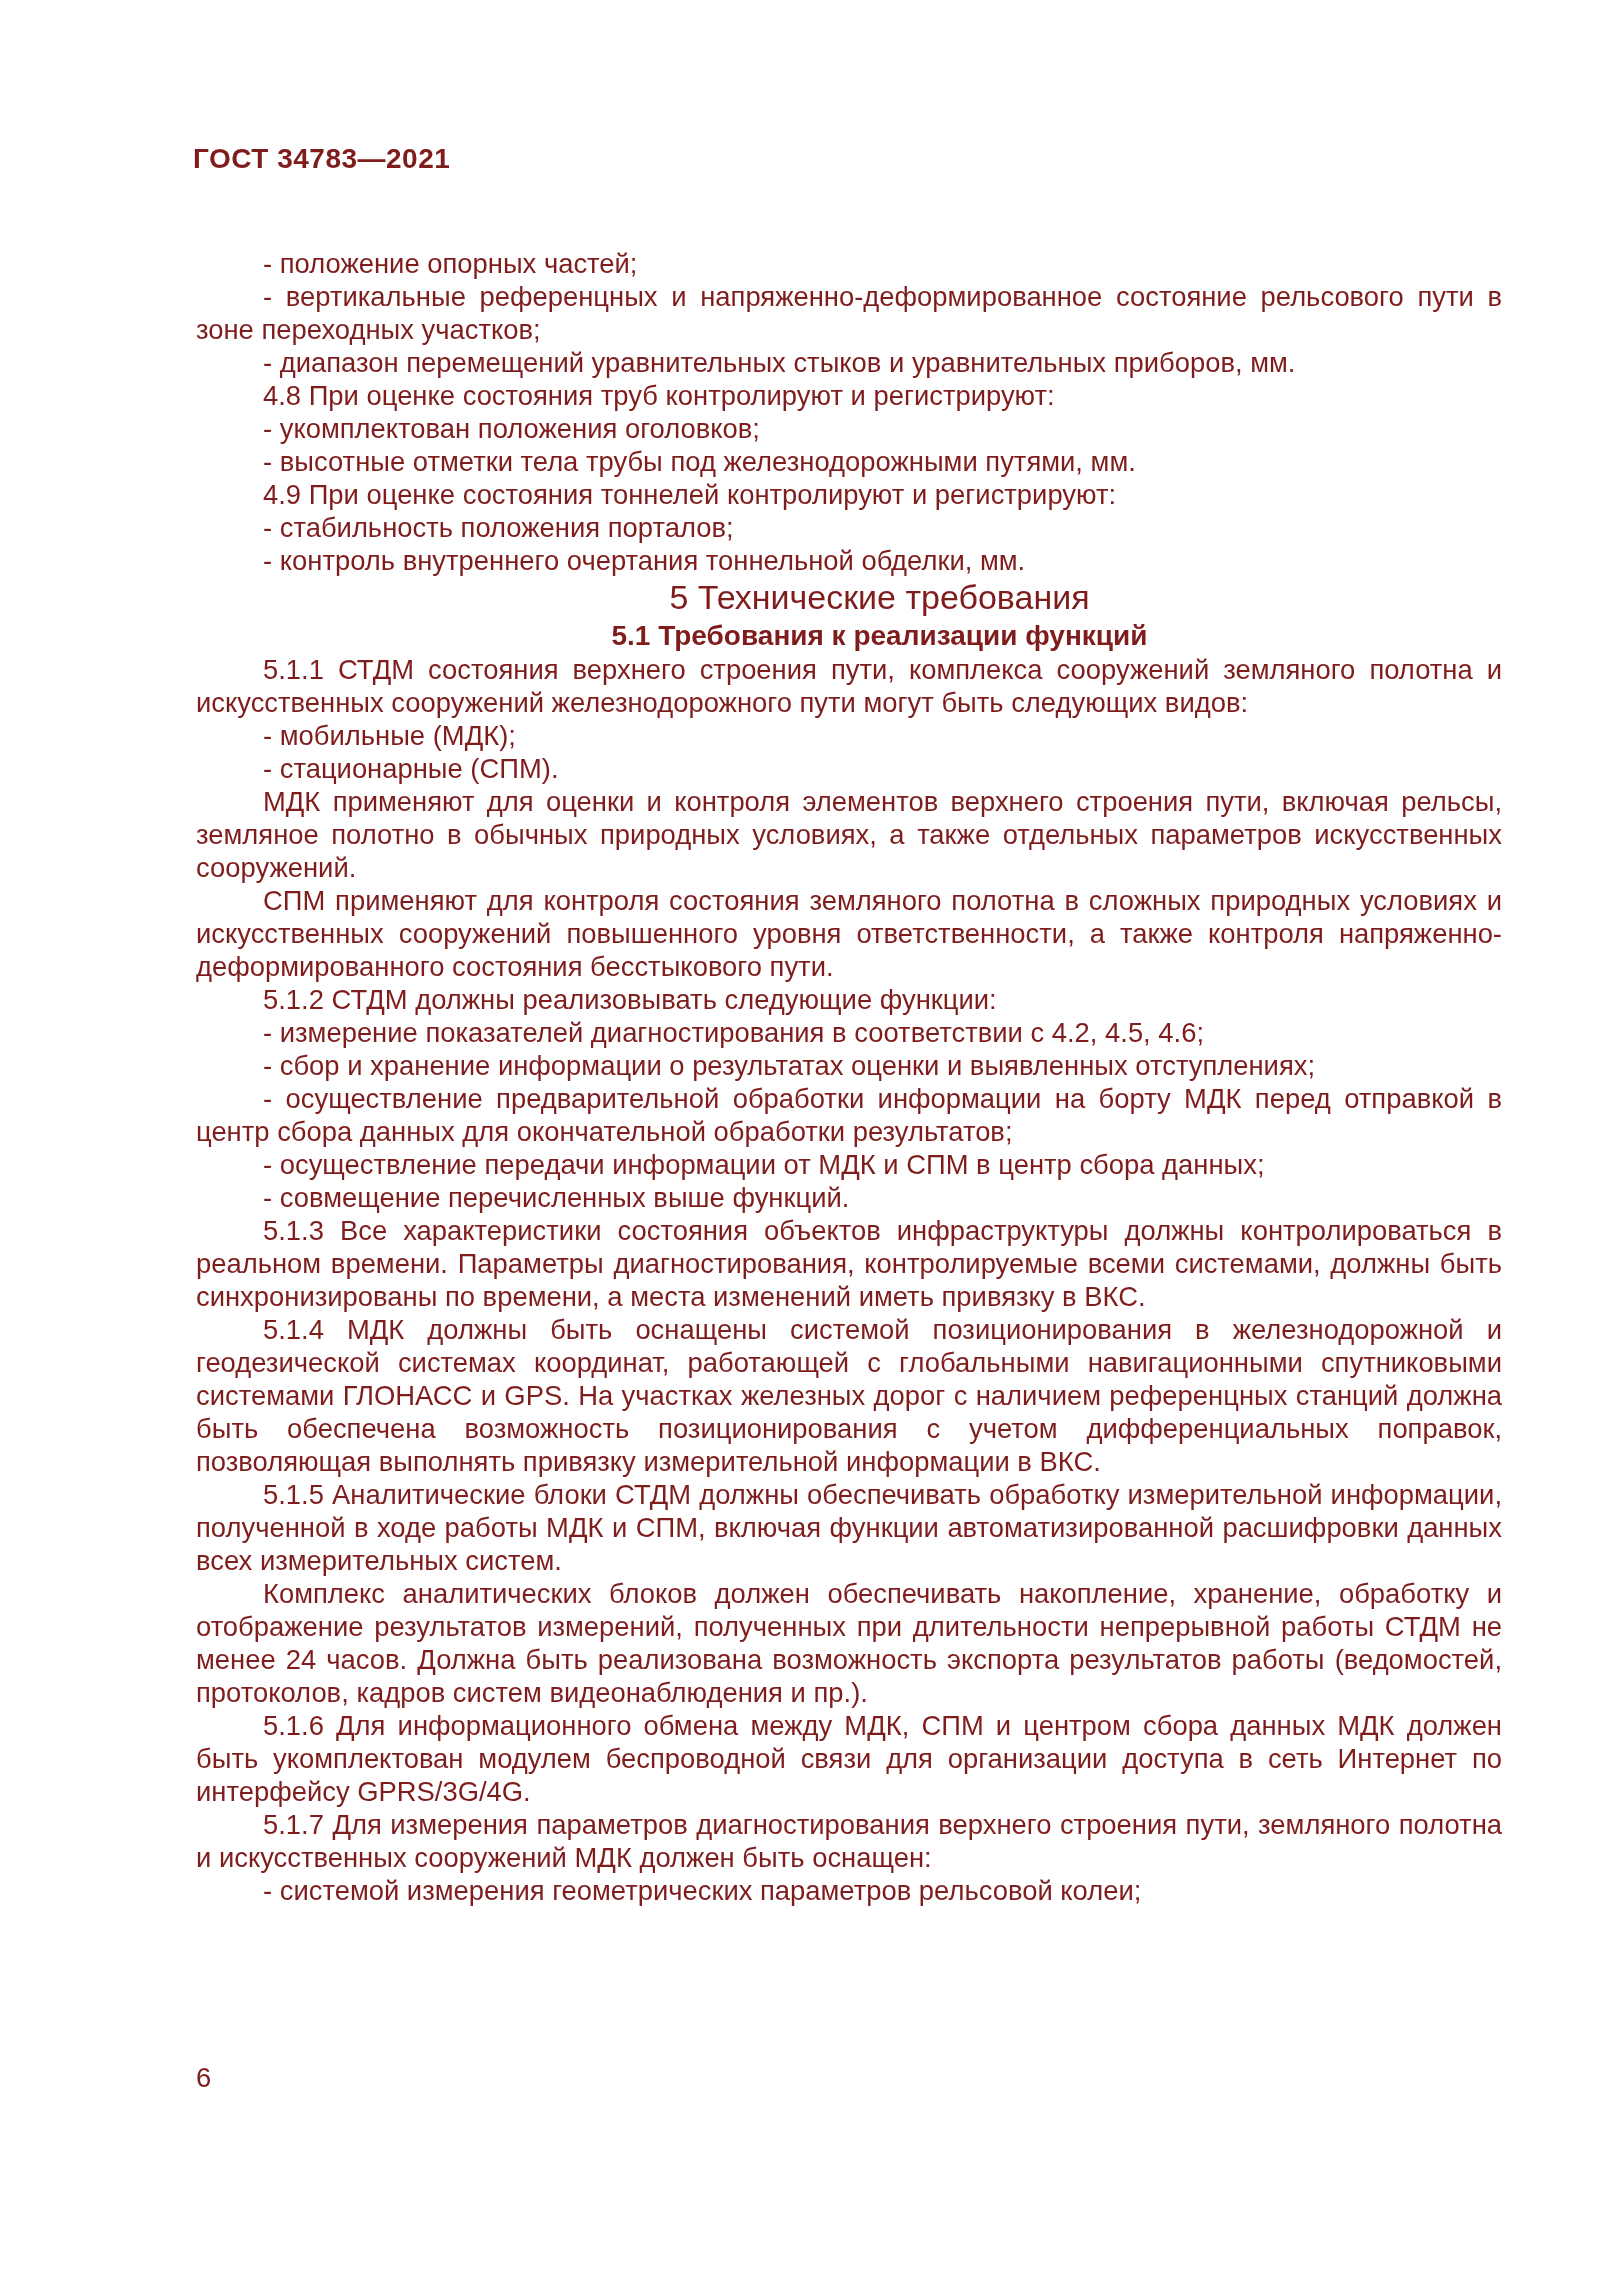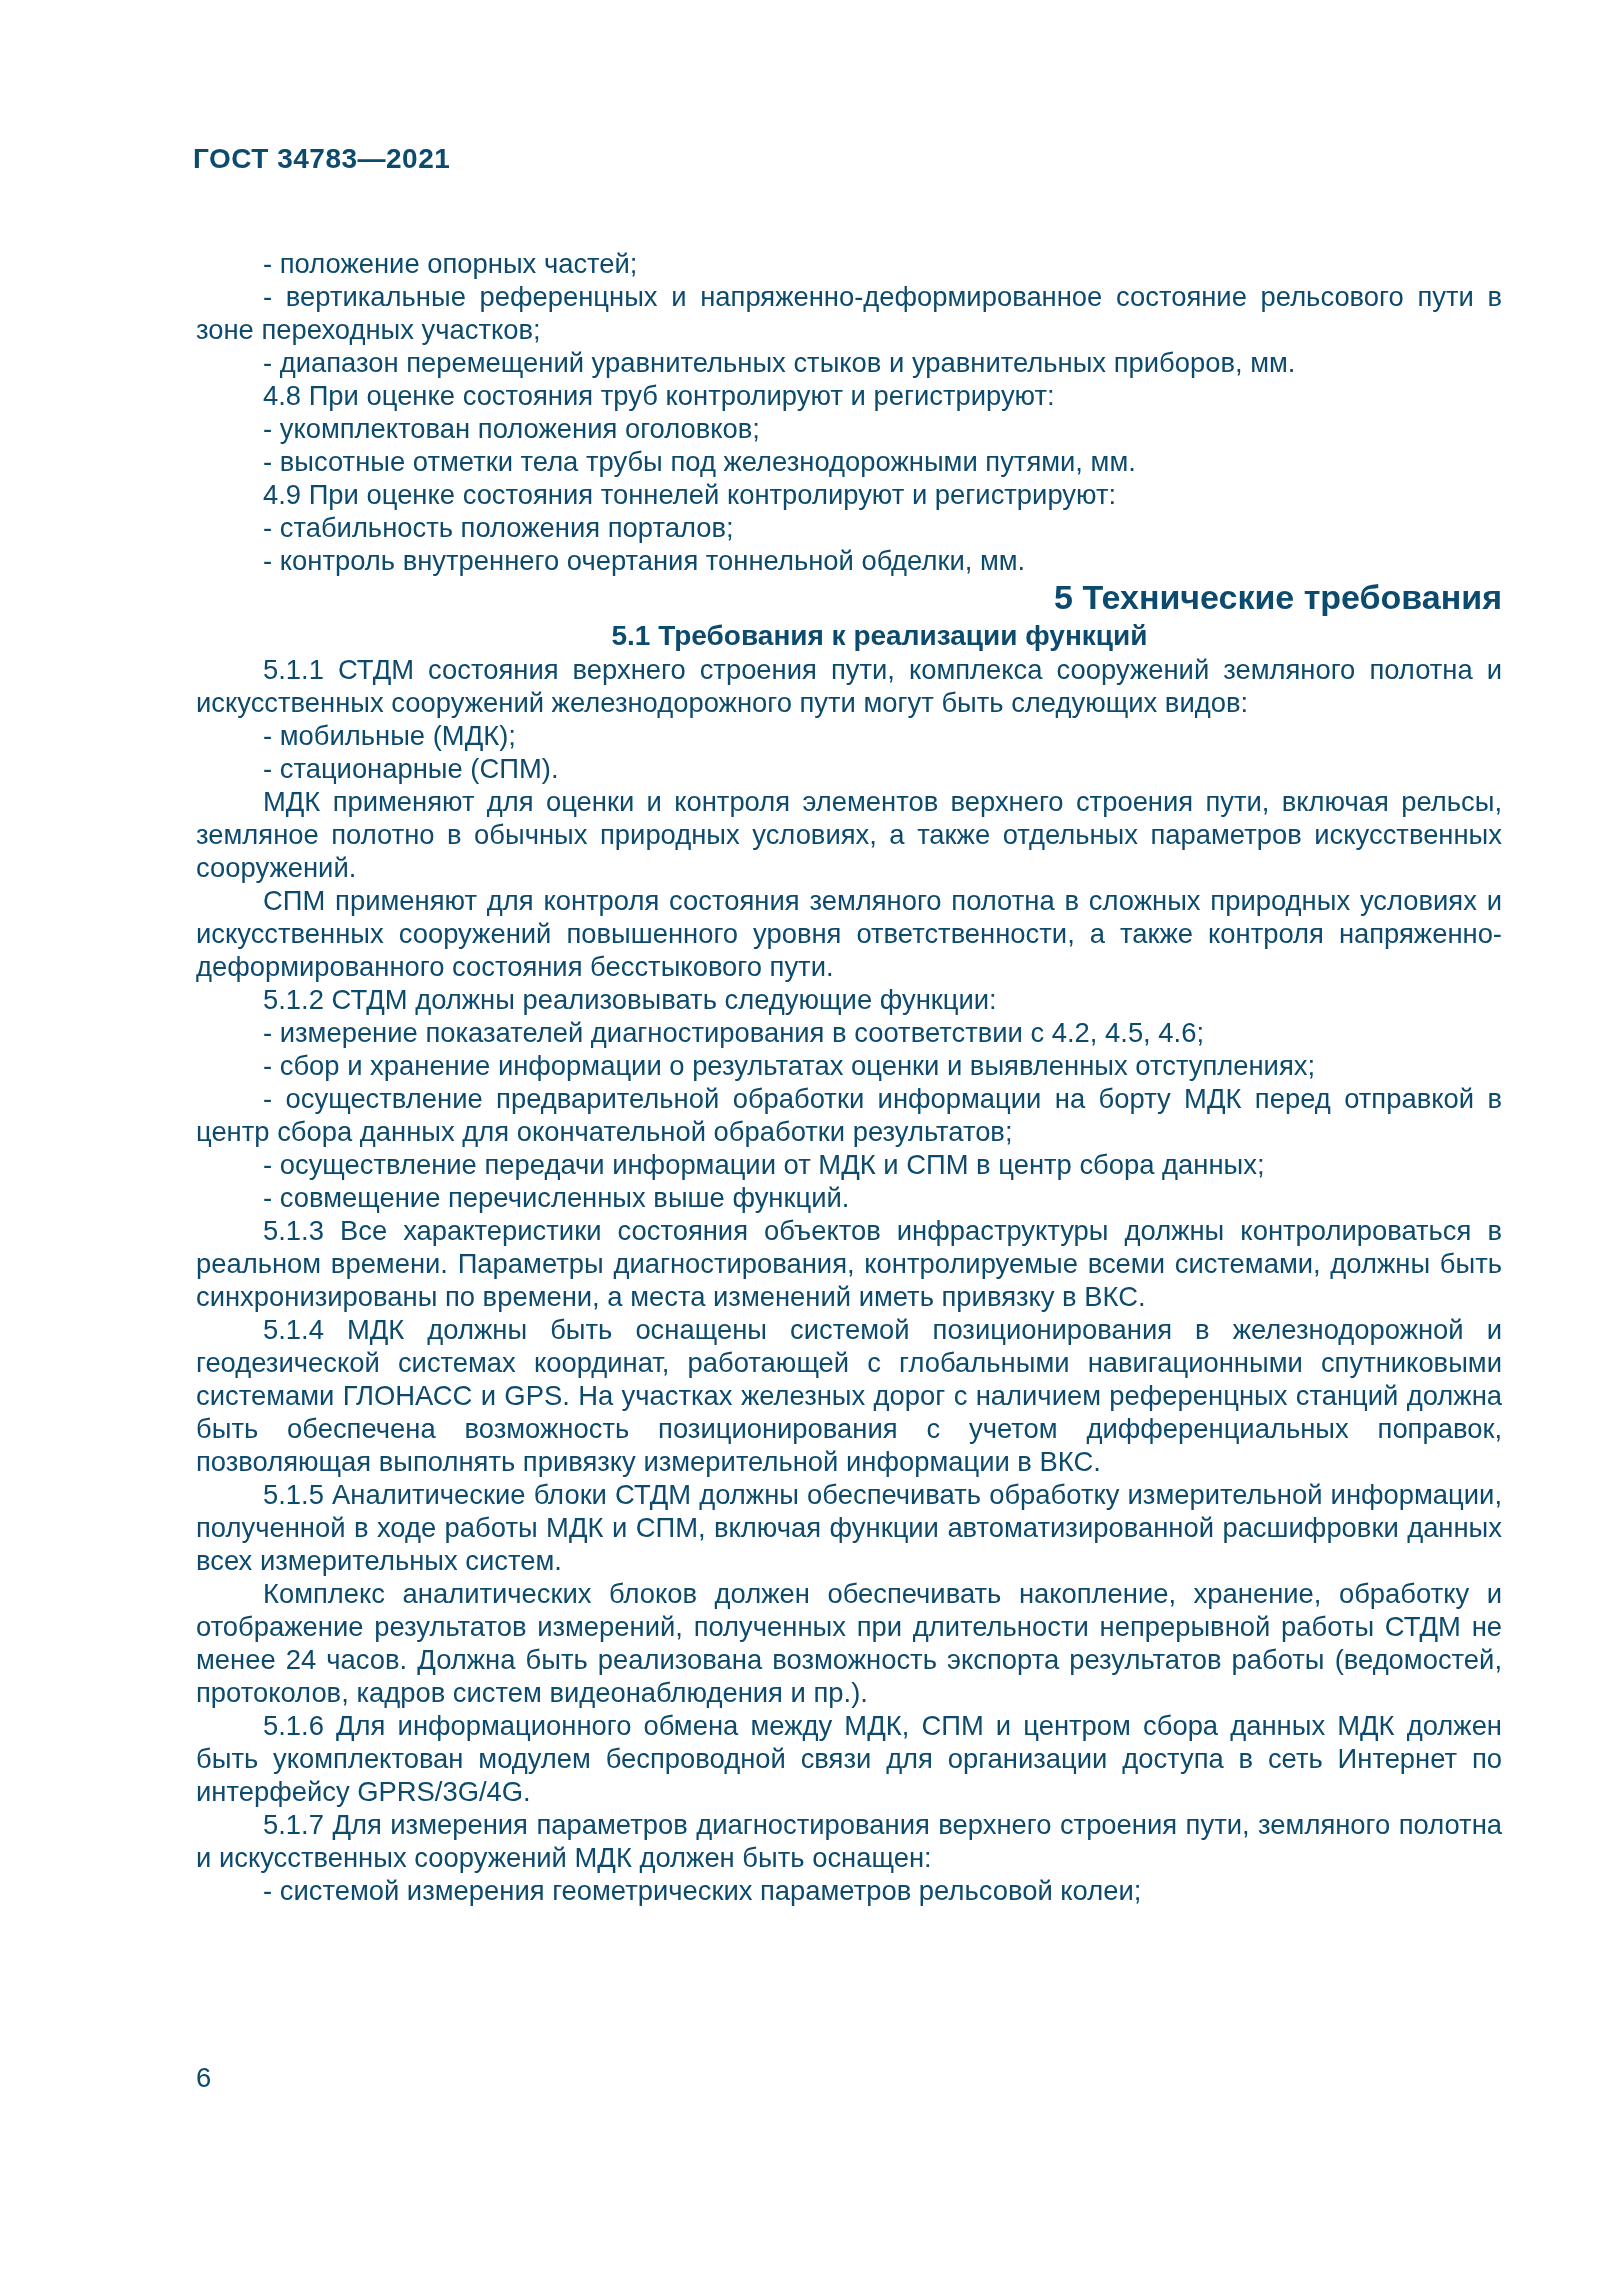--- a/index.html
+++ b/index.html
@@ -6,21 +6,21 @@
     margin: 0;
     padding: 0;
     background: #ffffff;
   }
   .page {
     position: relative;
     width: 1621px;
     height: 2293px;
     background: #ffffff;
     font-family: "Liberation Sans", "DejaVu Sans", sans-serif;
-    color: #0c4a6e;
+    color: #7f1d1d;
     overflow: hidden;
   }
   .doc-header {
     position: absolute;
     left: 193px;
     top: 143px;
     font-size: 28px;
     font-weight: 700;
     letter-spacing: 0.5px;
     white-space: nowrap;
@@ -38,22 +38,22 @@
   .doc-content p {
     margin: 0;
     padding: 0;
   }
   .paragraph, .list-item {
     text-indent: 67px;
   }
   .section-heading {
     font-size: 34px;
     line-height: 41px;
-    font-weight: 700;
-    text-align: right;
+    font-weight: 400;
+    text-align: center;
     text-indent: 61px;
     margin: 29px 0 33px 0;
   }
   .subsection-heading {
     font-size: 28px;
     line-height: 35px;
     font-weight: 700;
     text-align: center;
     text-indent: 61px;
     margin: 0 0 25.5px 0;

